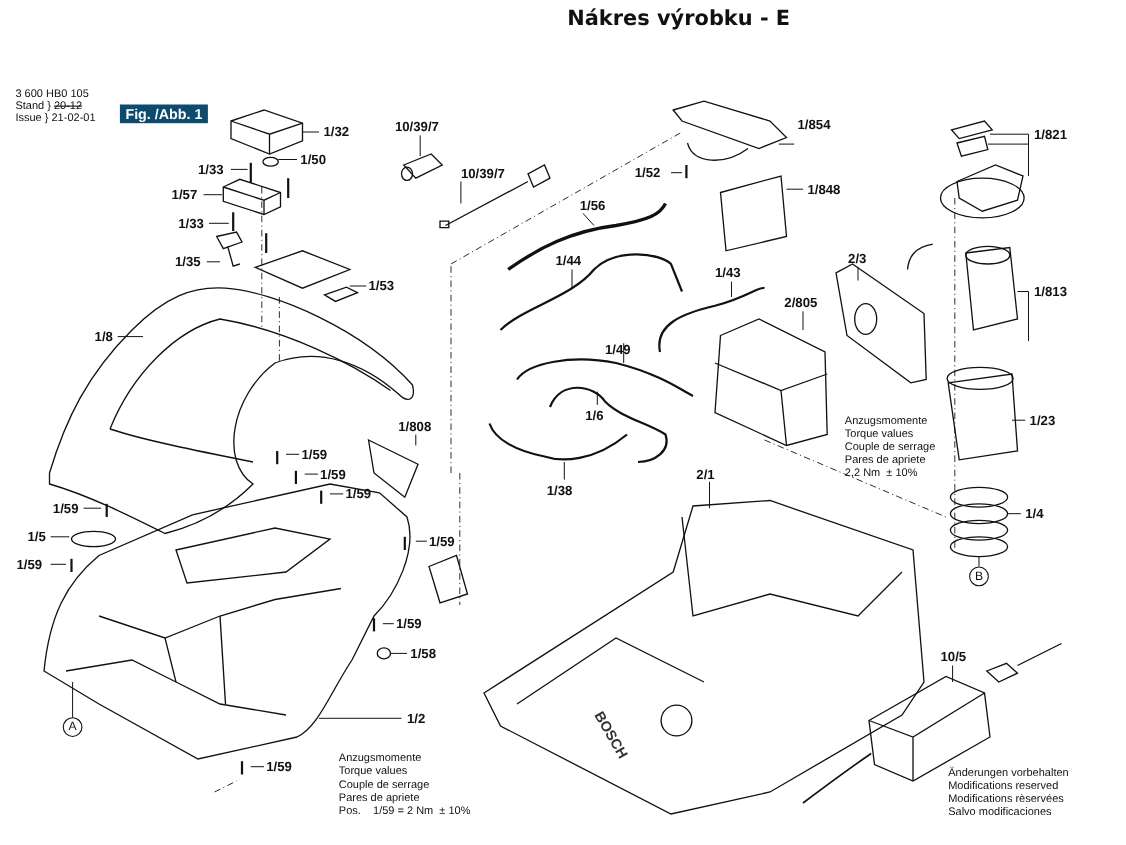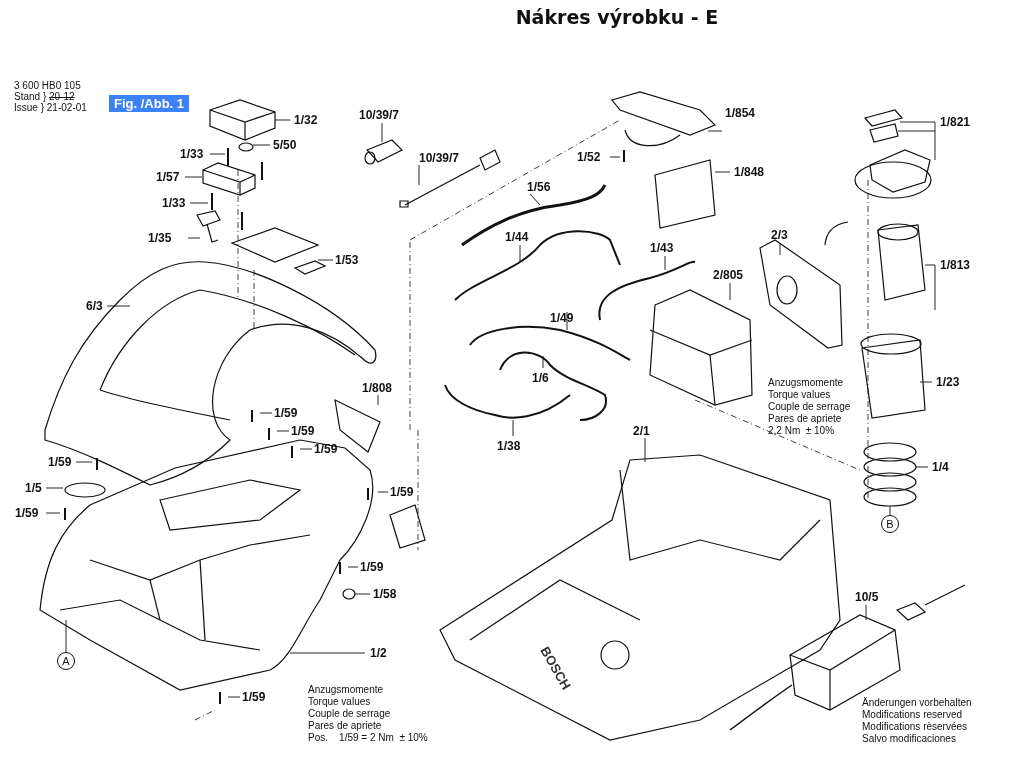--- a/index.html
+++ b/index.html
@@ -1,21 +1,21 @@
 <!DOCTYPE html>
 <html><head>
 <meta charset="utf-8">
 <style>
   html, body { margin: 0; padding: 0; background: #ffffff; }
   body { width: 1024px; height: 768px; position: relative; overflow: hidden; font-family: "Liberation Sans", sans-serif; color: #111; }
   .title { position: absolute; left: 0; right: 0; top: 6px; text-align: center; font-family: "DejaVu Sans", sans-serif; font-weight: bold; font-size: 19px; padding-left: 210px; }
   .meta { position: absolute; left: 14px; top: 80px; font-size: 10px; line-height: 11px; }
   .meta .row { white-space: nowrap; }
   .meta .strike { text-decoration: line-through; }
-  .fig { position: absolute; left: 109px; top: 95px; background: #3b82f6; color: #fff; font-weight: bold; font-size: 13px; padding: 1px 5px; }
+  .fig { position: absolute; left: 109px; top: 95px; background: #0c4a6e; color: #fff; font-weight: bold; font-size: 13px; padding: 1px 5px; }
   .lbl { position: absolute; font-weight: bold; font-size: 12px; white-space: nowrap; }
   .note { position: absolute; font-size: 10px; line-height: 12px; white-space: nowrap; }
   .circ { position: absolute; width: 16px; height: 16px; border: 1px solid #111; border-radius: 50%; font-size: 11px; text-align: center; line-height: 16px; background: #fff; }
   svg.drawing { position: absolute; left: 0; top: 0; }
   svg.drawing * { vector-effect: non-scaling-stroke; }
 </style>
 </head>
 <body>
 
 <div class="title">Nákres výrobku - E</div>
@@ -233,26 +233,26 @@
     <line x1="66" y1="620" x2="66" y2="655"></line>
     <line x1="645" y1="438" x2="645" y2="462"></line>
     <line x1="866" y1="605" x2="866" y2="620"></line>
   </g>
 
   <text x="540" y="650" transform="rotate(60 540 650)" font-family="Liberation Sans, sans-serif" font-weight="bold" font-size="13" fill="#333" stroke="none">BOSCH</text>
 </svg>
 
 <div class="lbl" style="left:294px;top:113px">1/32</div>
 <div class="lbl" style="left:180px;top:147px">1/33</div>
-<div class="lbl" style="left:273px;top:138px">5/50</div>
+<div class="lbl" style="left:273px;top:138px">1/50</div>
 <div class="lbl" style="left:156px;top:170px">1/57</div>
 <div class="lbl" style="left:162px;top:196px">1/33</div>
-<div class="lbl" style="left:148px;top:231px">1/35</div>
+<div class="lbl" style="left:159px;top:231px">1/35</div>
 <div class="lbl" style="left:335px;top:253px">1/53</div>
-<div class="lbl" style="left:86px;top:299px">6/3</div>
+<div class="lbl" style="left:86px;top:299px">1/8</div>
 <div class="lbl" style="left:359px;top:108px">10/39/7</div>
 <div class="lbl" style="left:419px;top:151px">10/39/7</div>
 <div class="lbl" style="left:725px;top:106px">1/854</div>
 <div class="lbl" style="left:577px;top:150px">1/52</div>
 <div class="lbl" style="left:527px;top:180px">1/56</div>
 <div class="lbl" style="left:734px;top:165px">1/848</div>
 <div class="lbl" style="left:940px;top:115px">1/821</div>
 <div class="lbl" style="left:505px;top:230px">1/44</div>
 <div class="lbl" style="left:650px;top:241px">1/43</div>
 <div class="lbl" style="left:771px;top:228px">2/3</div>

